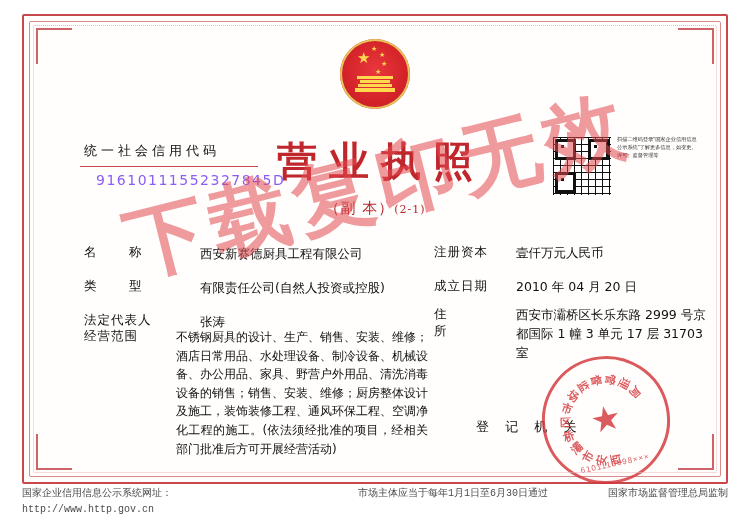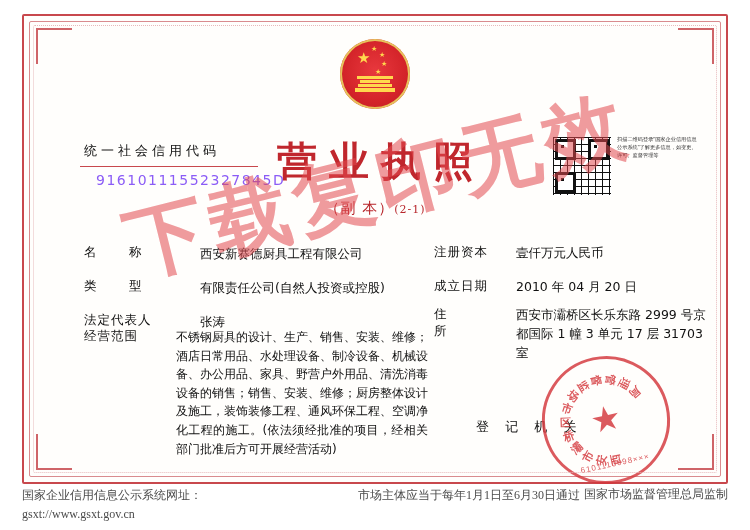--- a/index.html
+++ b/index.html
@@ -338,23 +338,23 @@
     pointer-events: none;
   }
 
   
   .footer {
     position: absolute;
     left: 0;
     bottom: 8px;
     width: 750px;
     height: 38px;
-    font-size: 12px;
+    font-size: 10px;
     color: #4b4b4b;
-    font-family: Liberation Serif, serif;
+    font-family: Liberation Mono, monospace;
   }
   .footer .f-left {
     position: absolute;
     left: 22px;
     top: 2px;
     line-height: 1.6;
   }
   .footer .f-center {
     position: absolute;
     left: 358px;
@@ -470,21 +470,21 @@
       <div class="seal-bottom">6101110098×××</div>
     </div>
 
   </div>
 
   <div class="watermark">下载复印无效</div>
 
   <div class="footer">
     <div class="f-left">
       <div>国家企业信用信息公示系统网址：</div>
-      <div>gsxt://www.gsxt.gov.cn</div>
+      <div>http://www.http.gov.cn</div>
     </div>
     <div class="f-center">
       <div>市场主体应当于每年1月1日至6月30日通过</div>
     </div>
     <div class="f-right">国家市场监督管理总局监制</div>
   </div>
 
 </div>
 
 </body></html>

